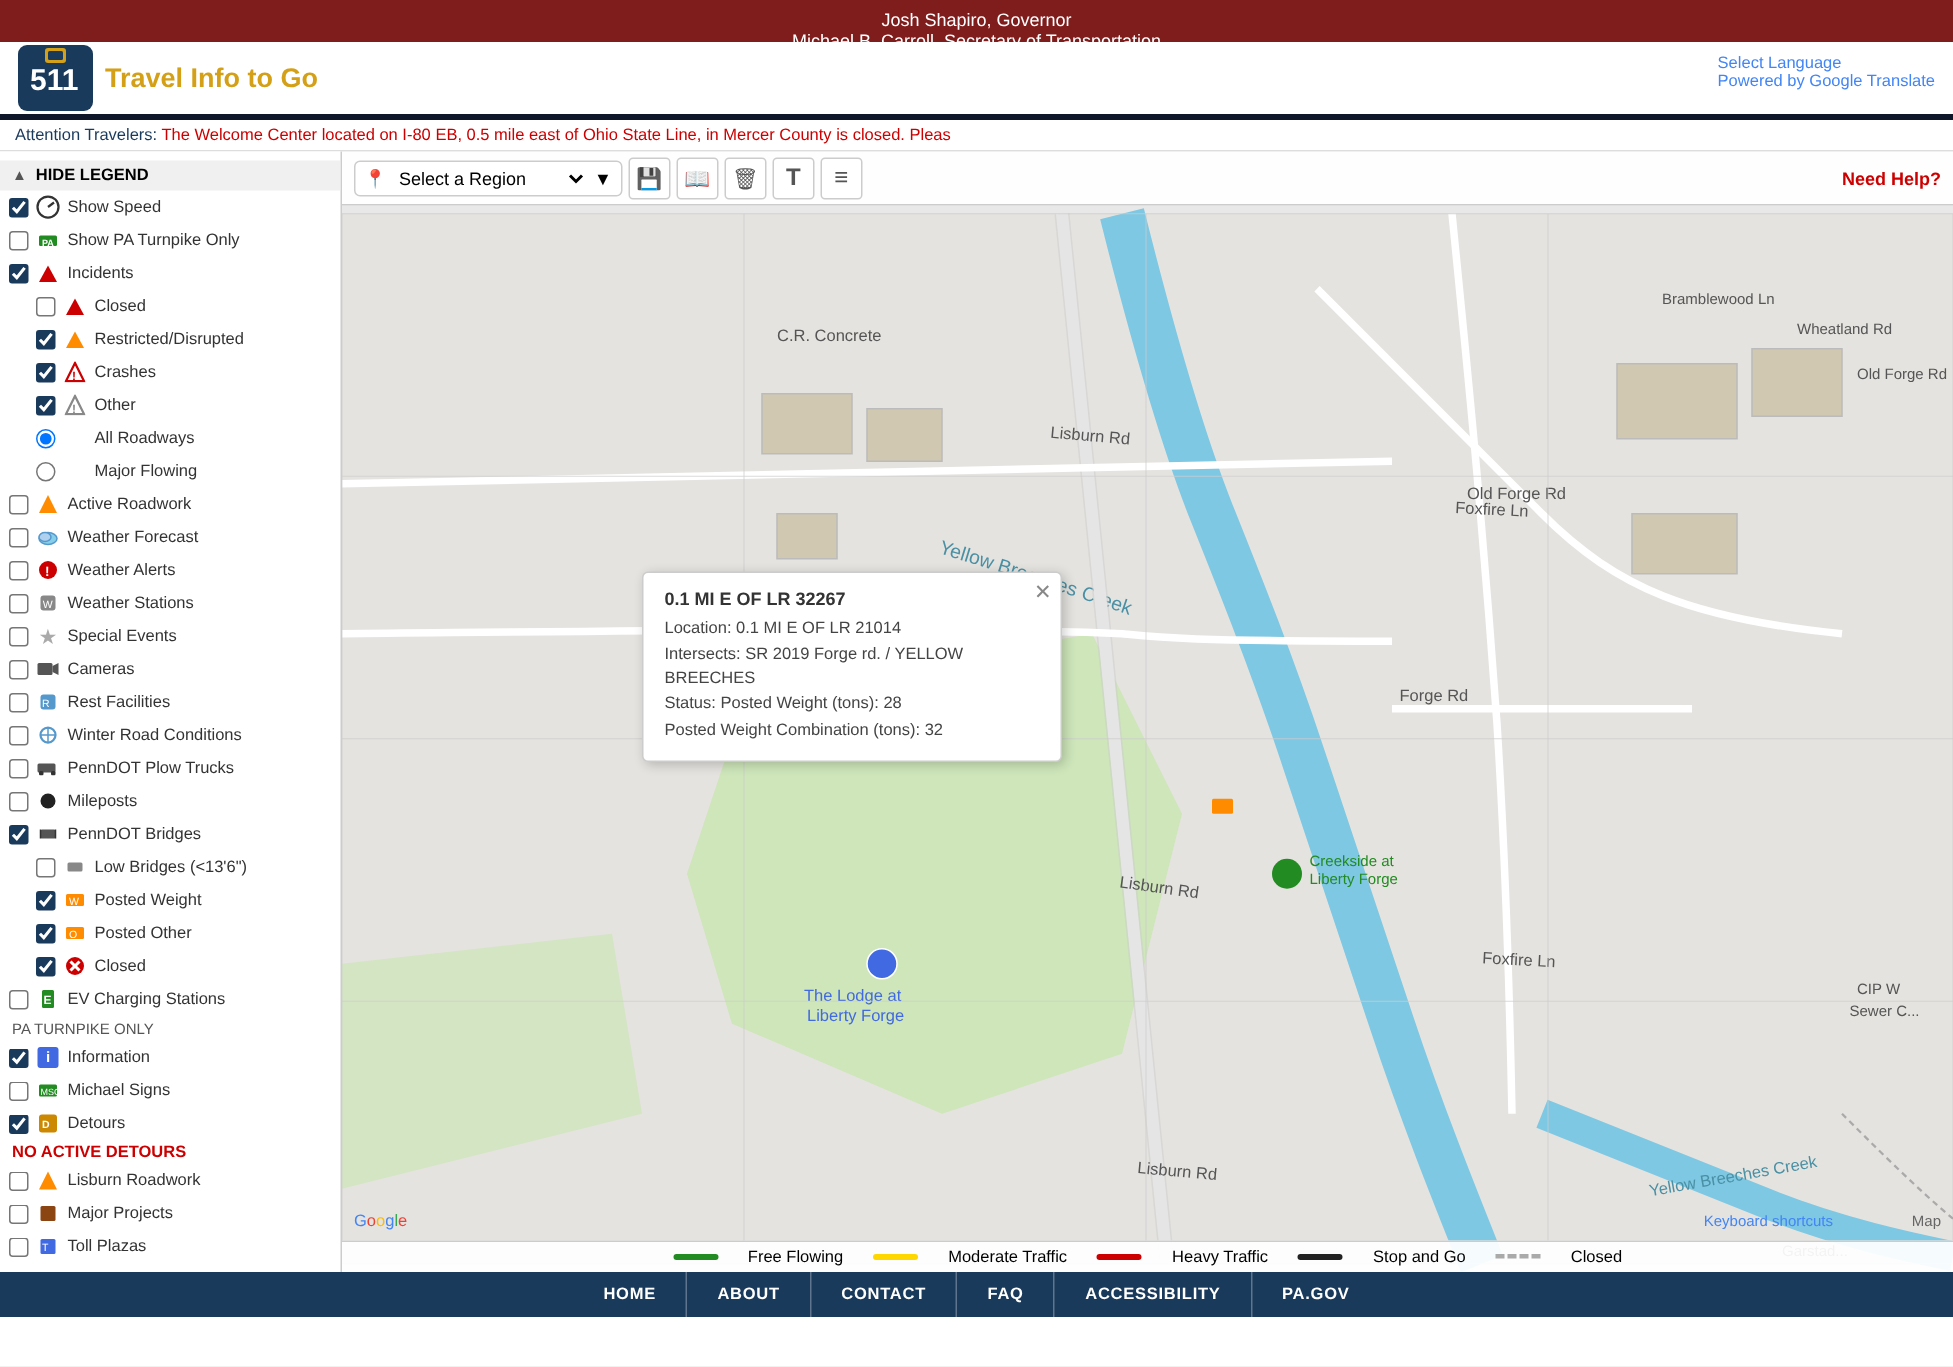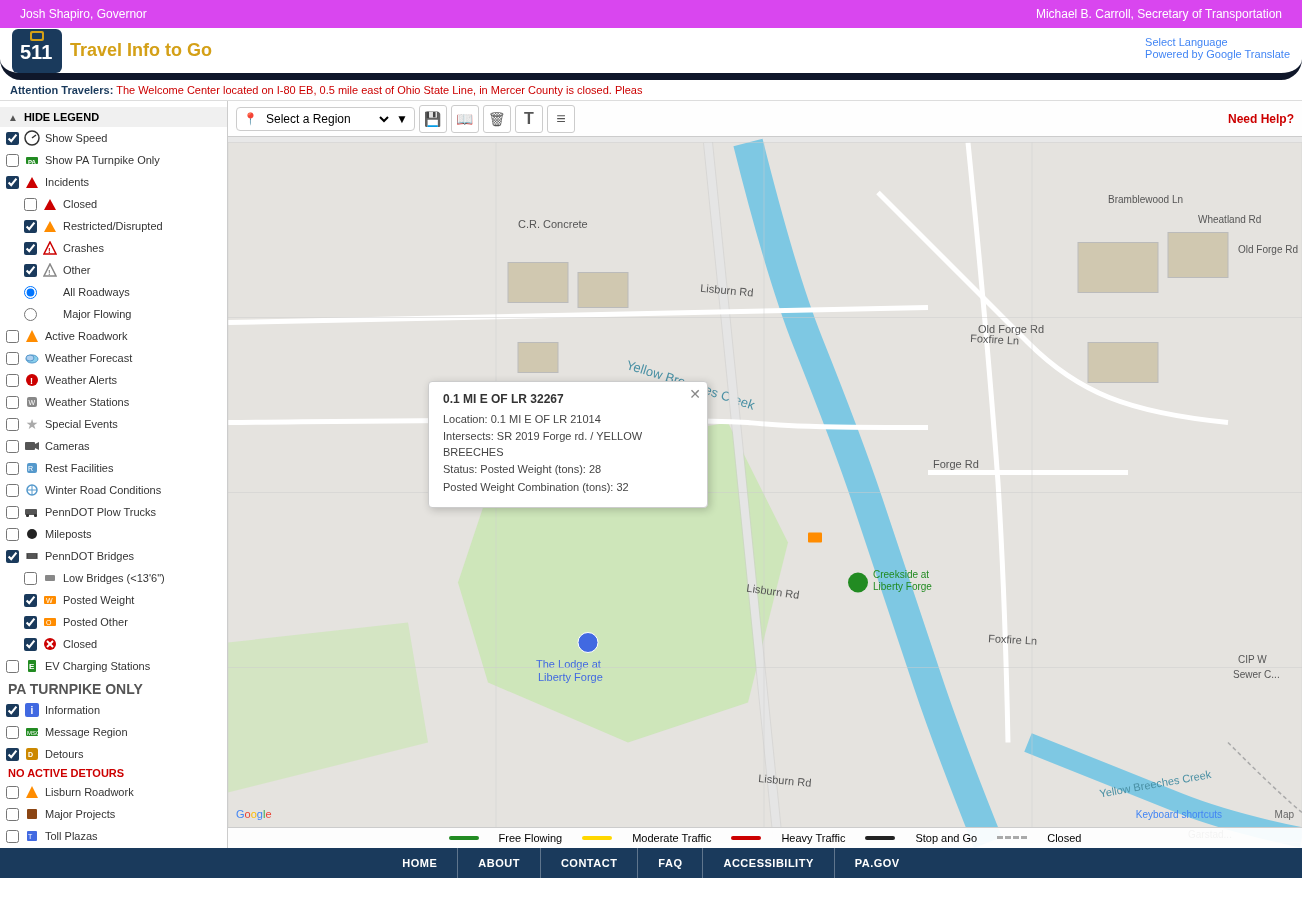--- a/index.html
+++ b/index.html
@@ -1,39 +1,39 @@
 <!DOCTYPE html>
 <html><head>
   <meta charset="utf-8">
   <style>
     * { margin: 0; padding: 0; box-sizing: border-box; }
     body { font-family: Arial, sans-serif; font-size: 12px; width: 1302px; height: 911px; overflow: hidden; background: #fff; }
 
     
     .gov-bar {
-      background: #d946ef;
+      background: #7f1d1d;
       color: white;
       display: flex;
       justify-content: space-between;
       align-items: center;
       padding: 6px 20px;
       font-size: 12px;
       height: 28px;
+      flex-direction: column;
     }
 
     
     .header {
       background: #fff;
       display: flex;
       align-items: center;
       padding: 4px 12px;
-      border-bottom: 7px solid #0f172a;
+      border-bottom: 4px solid #0f172a;
       height: 52px;
       position: relative;
-      border-radius: 21px;
     }
     .logo-area {
       display: flex;
       align-items: center;
       gap: 8px;
     }
     .logo-icon {
       width: 50px;
       height: 44px;
     }
@@ -54,21 +54,21 @@
     
     .attention-bar {
       background: #fff;
       border-bottom: 1px solid #ddd;
       padding: 4px 10px;
       font-size: 11px;
       color: #333;
       white-space: nowrap;
       overflow: hidden;
     }
-    .attention-bar .label { color: #1a3a5c; font-weight: bold; }
+    .attention-bar .label { color: #1a3a5c; font-weight: normal; }
     .attention-bar .msg { color: #cc0000; }
 
     
     .main-layout {
       display: flex;
       height: calc(911px - 28px - 52px - 24px - 30px - 24px);
       position: relative;
     }
 
     
@@ -108,22 +108,22 @@
     .legend-item input[type="radio"] {
       width: 13px; height: 13px; cursor: pointer; flex-shrink: 0;
     }
     .legend-icon {
       width: 18px; height: 18px; flex-shrink: 0; display: flex; align-items: center; justify-content: center;
     }
     .legend-label { color: #333; }
     .indent { margin-left: 18px; }
 
     .section-label {
-      font-weight: bold;
-      font-size: 14px;
+      font-weight: normal;
+      font-size: 10px;
       padding: 4px 8px 2px 8px;
       color: #555;
       text-transform: uppercase;
     }
     .no-detours {
       color: #cc0000;
       font-weight: bold;
       font-size: 11px;
       padding: 2px 8px;
     }
@@ -601,21 +601,21 @@
     </div>
 
     <div class="legend-item">
       <input type="checkbox" style="">
       <div class="legend-icon">
         <svg width="14" height="10" viewBox="0 0 14 10">
             <rect x="1" y="1" width="12" height="8" rx="1" fill="#228b22"></rect>
             <text x="2" y="8" font-size="6" fill="white" font-family="Arial">MSG</text>
           </svg>
       </div>
-      <span class="legend-label">Message Region</span>
+      <span class="legend-label">Michael Signs</span>
     </div>
 
     <div class="legend-item">
       <input type="checkbox" checked="" style="">
       <div class="legend-icon">
         <svg width="14" height="14" viewBox="0 0 14 14">
             <rect x="1" y="1" width="12" height="12" rx="2" fill="#cc8800"></rect>
             <text x="3" y="10" font-size="7" fill="white" font-family="Arial" font-weight="bold">D</text>
           </svg>
       </div>

